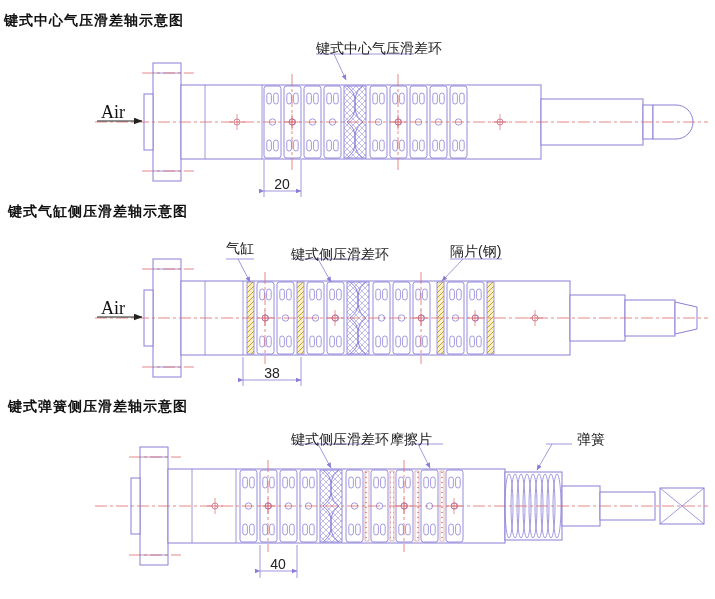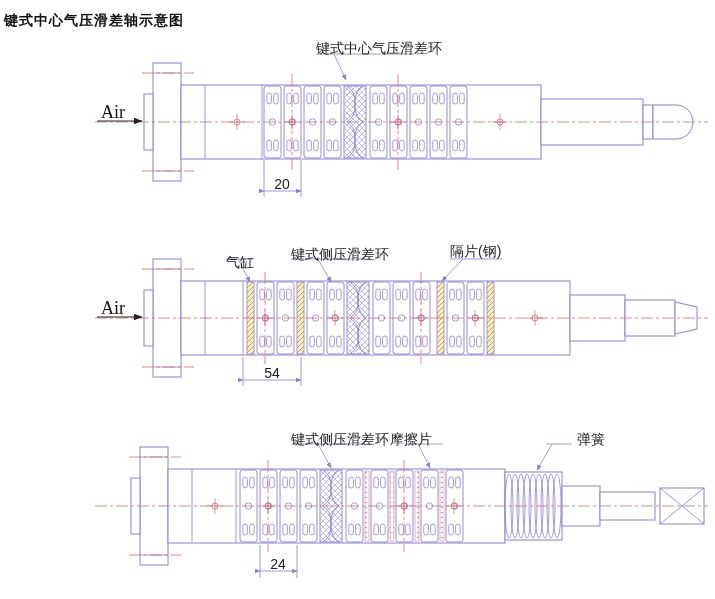--- a/index.html
+++ b/index.html
@@ -251,24 +251,26 @@
       <line x1="260" y1="571" x2="297" y2="571" class="lnl" marker-start="url(#la)" marker-end="url(#la)"></line>
     </g>
   </g>
 </svg>
 
   <div class="lbl title" style="left:4px;top:12px">键式中心气压滑差轴示意图</div>
   <div class="lbl callout" style="left:316px;top:40px">键式中心气压滑差环</div>
   <div class="lbl air" style="left:101px;top:102px">Air</div>
   <div class="lbl dim" style="left:268px;top:176px">20</div>
 
-  <div class="lbl callout" style="left:226px;top:254px">气缸</div>
+  <div class="lbl title" style="left:8px;top:203px">键式气缸侧压滑差轴示意图</div>
+  <div class="lbl callout" style="left:226px;top:240px">气缸</div>
   <div class="lbl callout" style="left:291px;top:246px">键式侧压滑差环</div>
   <div class="lbl callout" style="left:450px;top:243px">隔片(钢)</div>
   <div class="lbl air" style="left:101px;top:298px">Air</div>
-  <div class="lbl dim" style="left:258px;top:365px">54</div>
-
+  <div class="lbl dim" style="left:258px;top:365px">38</div>
+
+  <div class="lbl title" style="left:8px;top:398px">键式弹簧侧压滑差轴示意图</div>
   <div class="lbl callout" style="left:291px;top:431px">键式侧压滑差环</div>
   <div class="lbl callout" style="left:390px;top:431px">摩擦片</div>
   <div class="lbl callout" style="left:577px;top:431px">弹簧</div>
-  <div class="lbl dim" style="left:264px;top:556px">24</div>
+  <div class="lbl dim" style="left:264px;top:556px">40</div>
 
 </div>
 
 </body></html>

